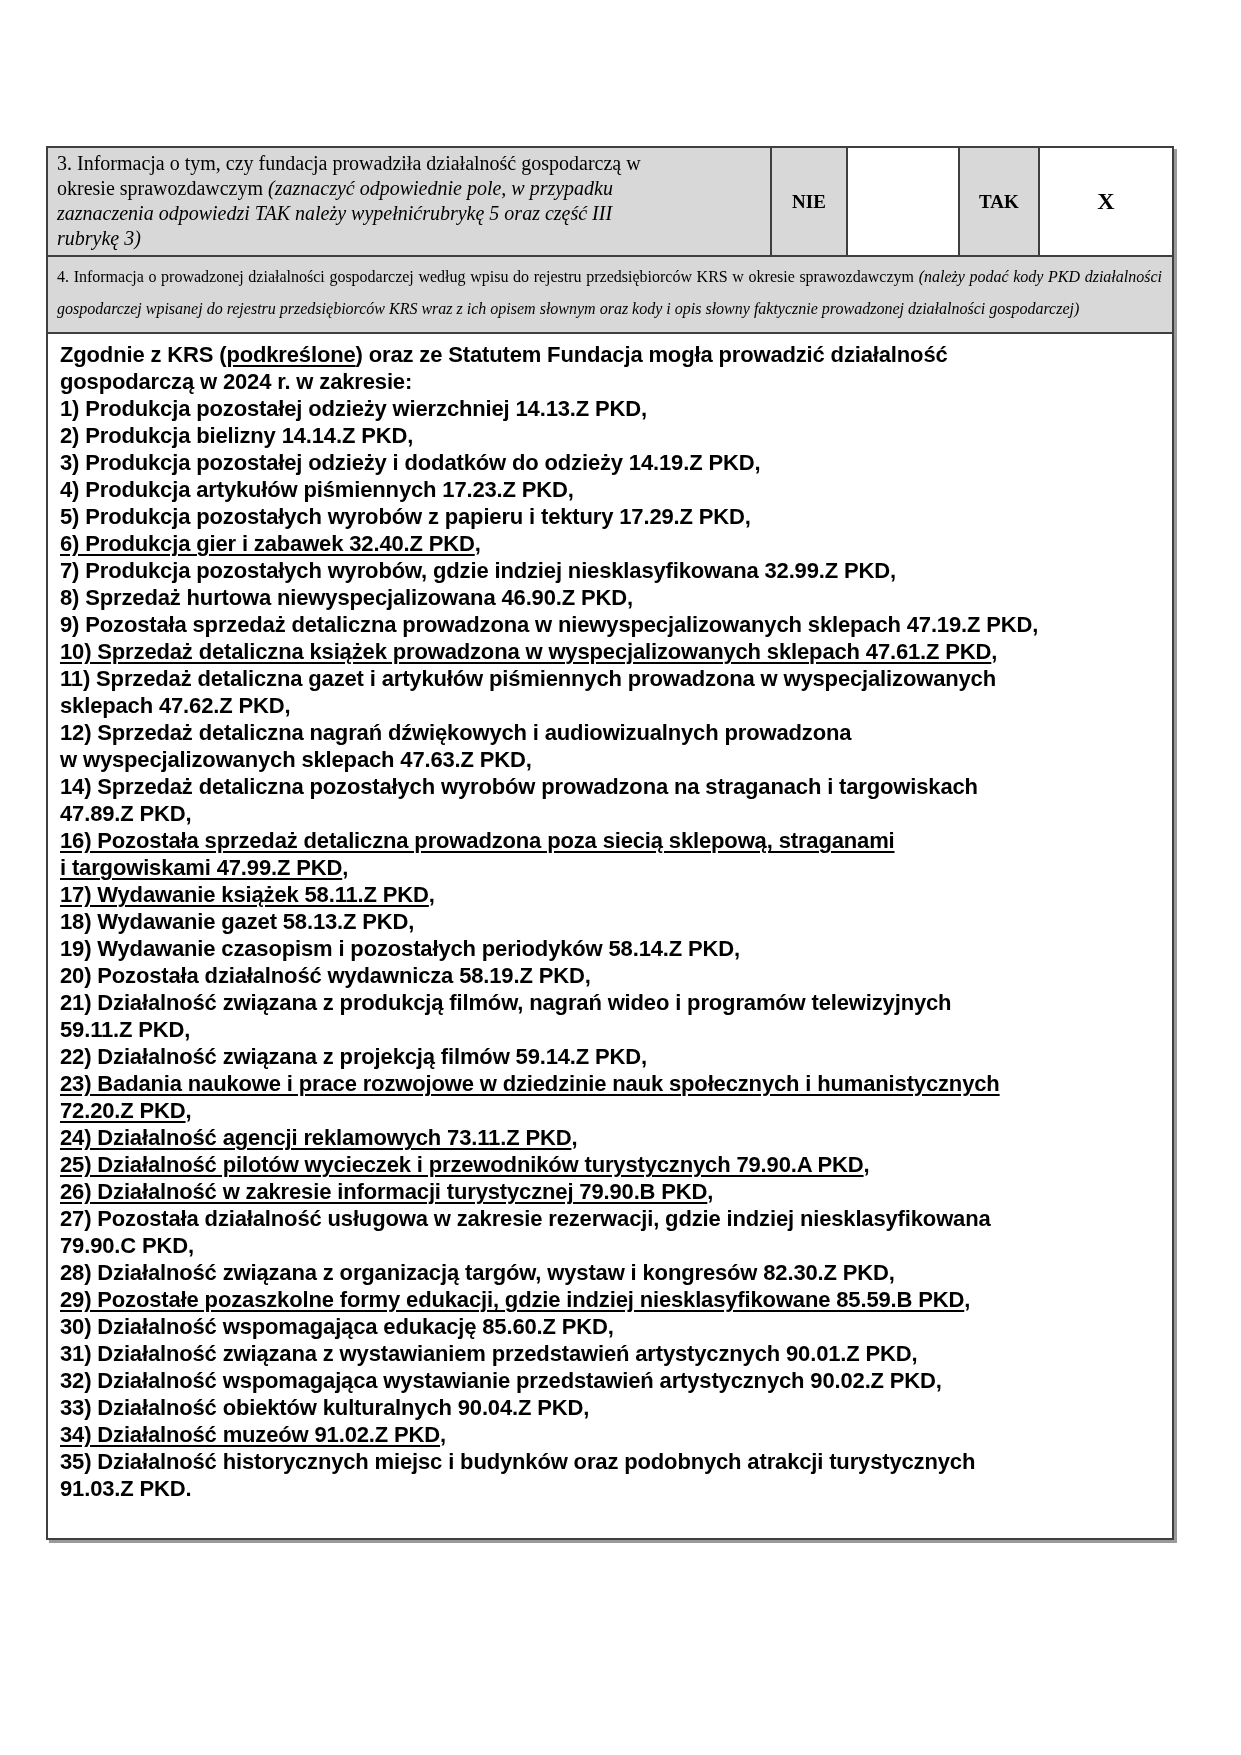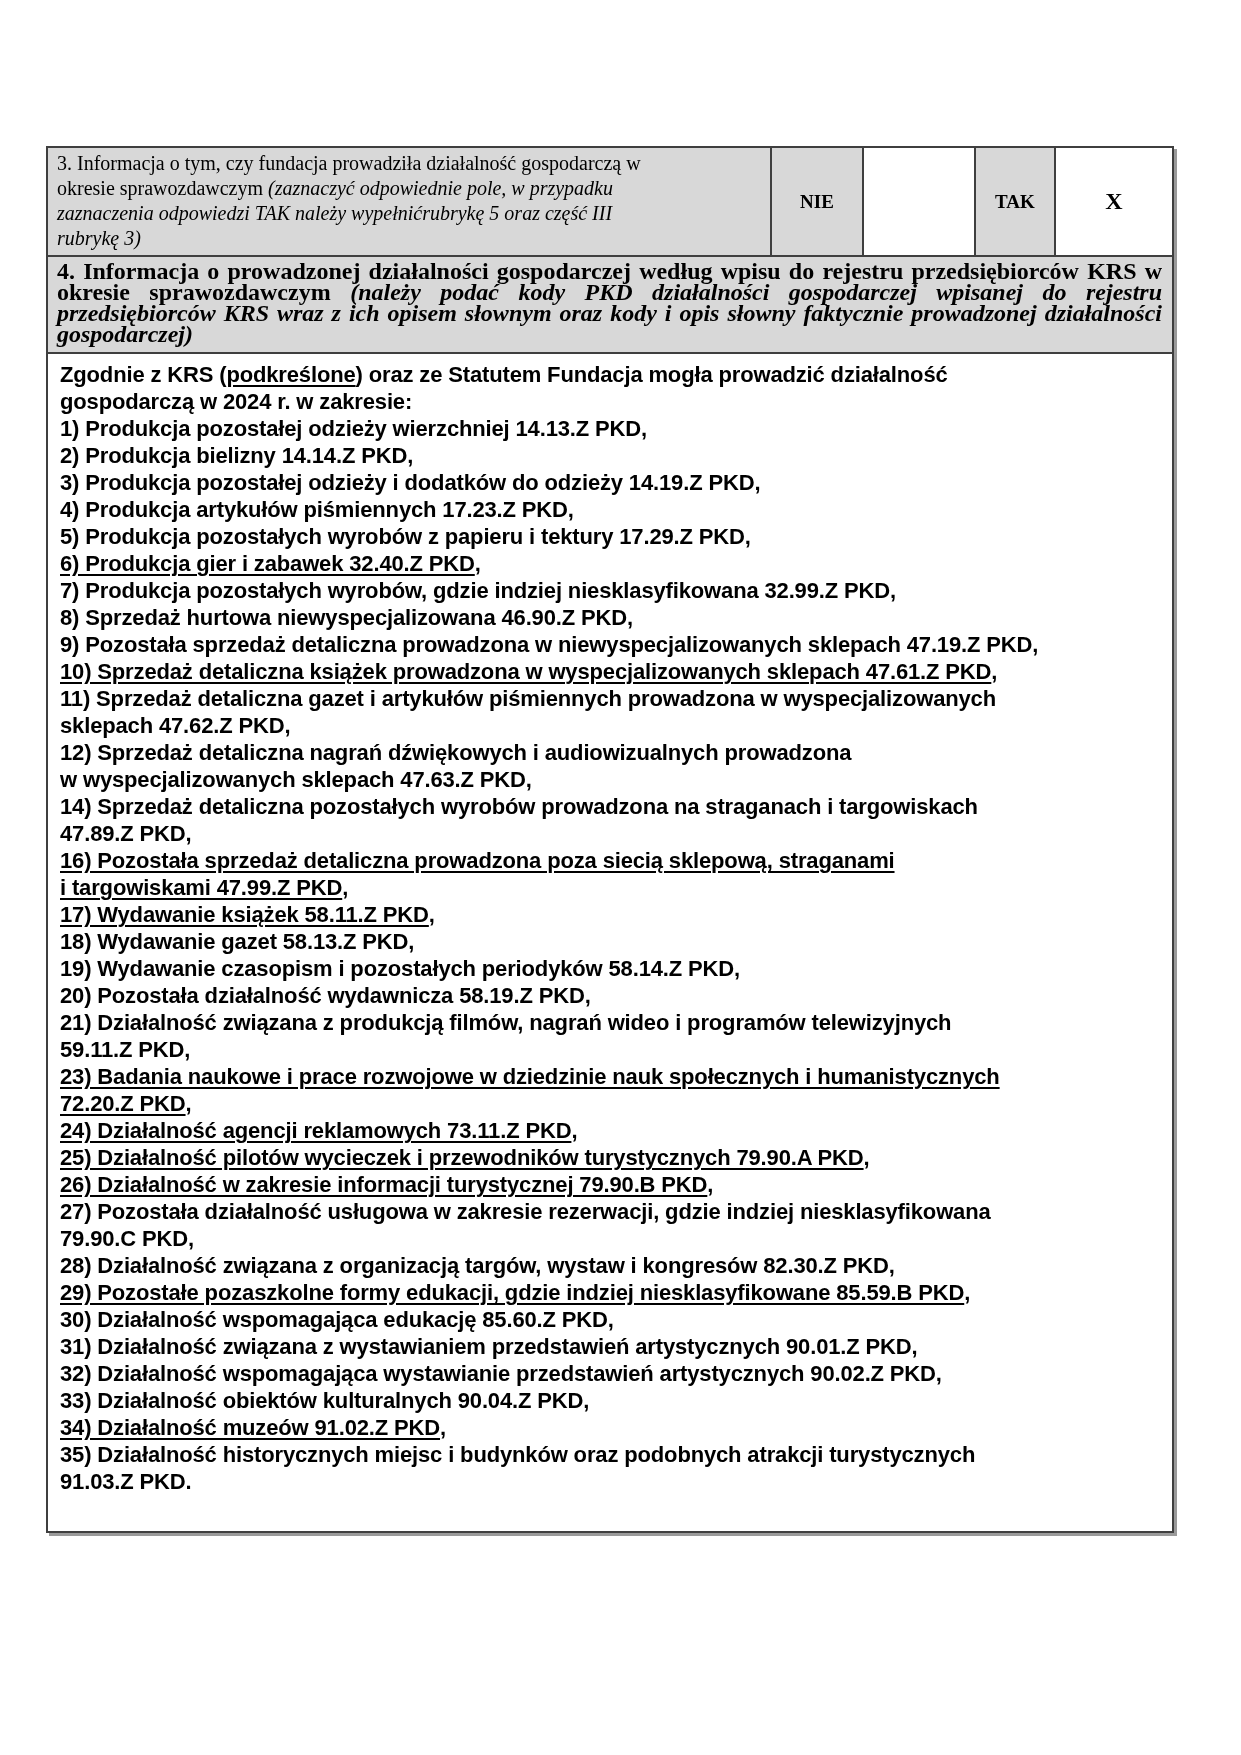--- a/index.html
+++ b/index.html
@@ -9,30 +9,30 @@
          border:2px solid #3f3f3f; box-shadow:3px 3px 0 #9a9a9a; box-sizing:border-box; }
 
   
   .row3 { display:flex; align-items:stretch; border-bottom:2px solid #3f3f3f; min-height:104px; }
   .cell { box-sizing:border-box; }
   .q-cell { width:724px; background:#d8d8d8; border-right:2px solid #3f3f3f;
             padding:3px 4px 4px 9px; font-size:20px; line-height:25px; white-space:pre-wrap; }
   .note { font-style:italic; }
   .opt-label { background:#d8d8d8; border-right:2px solid #3f3f3f; display:flex;
                align-items:center; justify-content:center; font-weight:bold; font-size:19px; }
-  .nie-label { width:92px; }
+  .nie-label { width:76px; }
   .tak-label { width:80px; }
   .opt-value { background:#ffffff; display:flex; align-items:center; justify-content:center;
                font-weight:bold; font-size:24px; }
   .nie-value { width:112px; border-right:2px solid #3f3f3f; }
   .tak-value { flex:1; }
 
   
   .row4 { background:#d8d8d8; border-bottom:2px solid #3f3f3f; padding:4px 10px 7px 9px;
-          font-size:24px; line-height:21px; text-align:justify;font-weight:bold; }
+          font-size:16px; line-height:32px; text-align:justify; }
 
   
   .content { background:#ffffff; padding:7px 10px 36px 12px;
              font-family:"Liberation Sans", sans-serif; font-weight:bold;
              font-size:22px; line-height:27px; white-space:pre-wrap; letter-spacing:-0.15px;border-radius:26px; }
   .content p, .content div { margin:0; }
   .u { text-decoration:underline; text-decoration-thickness:2px; text-underline-offset:3px; }
 </style>
 </head>
 <body>
@@ -60,19 +60,19 @@
       </div>
 
     <div class="row4"><span>4. Informacja o prowadzonej działalności gospodarczej według wpisu do rejestru przedsiębiorców KRS w okresie sprawozdawczym </span><span class="note">(należy podać kody PKD działalności gospodarczej wpisanej do rejestru przedsiębiorców KRS wraz z ich opisem słownym oraz kody i opis słowny faktycznie prowadzonej działalności gospodarczej)</span></div>
 
     <div class="content"><p><span>Zgodnie z KRS (</span><span class="u">podkreślone</span><span>) oraz ze Statutem Fundacja mogła prowadzić działalność
 gospodarczą w 2024 r. w zakresie:</span></p><div><div><span>1) Produkcja pozostałej odzieży wierzchniej 14.13.Z PKD,</span></div><div><span>2) Produkcja bielizny 14.14.Z PKD,</span></div><div><span>3) Produkcja pozostałej odzieży i dodatków do odzieży 14.19.Z PKD,</span></div><div><span>4) Produkcja artykułów piśmiennych 17.23.Z PKD,</span></div><div><span>5) Produkcja pozostałych wyrobów z papieru i tektury 17.29.Z PKD,</span></div><div><span class="u">6) Produkcja gier i zabawek 32.40.Z PKD</span><span>,</span></div><div><span>7) Produkcja pozostałych wyrobów, gdzie indziej niesklasyfikowana 32.99.Z PKD,</span></div><div><span>8) Sprzedaż hurtowa niewyspecjalizowana 46.90.Z PKD,</span></div><div><span>9) Pozostała sprzedaż detaliczna prowadzona w niewyspecjalizowanych sklepach 47.19.Z PKD,</span></div><div><span class="u">10) Sprzedaż detaliczna książek prowadzona w wyspecjalizowanych sklepach 47.61.Z PKD</span><span>,</span></div><div><span>11) Sprzedaż detaliczna gazet i artykułów piśmiennych prowadzona w wyspecjalizowanych
 sklepach 47.62.Z PKD,</span></div><div><span>12) Sprzedaż detaliczna nagrań dźwiękowych i audiowizualnych prowadzona
 w wyspecjalizowanych sklepach 47.63.Z PKD,</span></div><div><span>14) Sprzedaż detaliczna pozostałych wyrobów prowadzona na straganach i targowiskach
 47.89.Z PKD,</span></div><div><span class="u">16) Pozostała sprzedaż detaliczna prowadzona poza siecią sklepową, straganami
 i targowiskami 47.99.Z PKD</span><span>,</span></div><div><span class="u">17) Wydawanie książek 58.11.Z PKD</span><span>,</span></div><div><span>18) Wydawanie gazet 58.13.Z PKD,</span></div><div><span>19) Wydawanie czasopism i pozostałych periodyków 58.14.Z PKD,</span></div><div><span>20) Pozostała działalność wydawnicza 58.19.Z PKD,</span></div><div><span>21) Działalność związana z produkcją filmów, nagrań wideo i programów telewizyjnych
-59.11.Z PKD,</span></div><div><span class="u">23) Badania naukowe i prace rozwojowe w dziedzinie nauk społecznych i humanistycznych
+59.11.Z PKD,</span></div><div><span>22) Działalność związana z projekcją filmów 59.14.Z PKD,</span></div><div><span class="u">23) Badania naukowe i prace rozwojowe w dziedzinie nauk społecznych i humanistycznych
 72.20.Z PKD</span><span>,</span></div><div><span class="u">24) Działalność agencji reklamowych 73.11.Z PKD</span><span>,</span></div><div><span class="u">25) Działalność pilotów wycieczek i przewodników turystycznych 79.90.A PKD</span><span>,</span></div><div><span class="u">26) Działalność w zakresie informacji turystycznej 79.90.B PKD</span><span>,</span></div><div><span>27) Pozostała działalność usługowa w zakresie rezerwacji, gdzie indziej niesklasyfikowana
 79.90.C PKD,</span></div><div><span>28) Działalność związana z organizacją targów, wystaw i kongresów 82.30.Z PKD,</span></div><div><span class="u">29) Pozostałe pozaszkolne formy edukacji, gdzie indziej niesklasyfikowane 85.59.B PKD</span><span>,</span></div><div><span>30) Działalność wspomagająca edukację 85.60.Z PKD,</span></div><div><span>31) Działalność związana z wystawianiem przedstawień artystycznych 90.01.Z PKD,</span></div><div><span>32) Działalność wspomagająca wystawianie przedstawień artystycznych 90.02.Z PKD,</span></div><div><span>33) Działalność obiektów kulturalnych 90.04.Z PKD,</span></div><div><span class="u">34) Działalność muzeów 91.02.Z PKD</span><span>,</span></div><div><span>35) Działalność historycznych miejsc i budynków oraz podobnych atrakcji turystycznych
 91.03.Z PKD.</span></div></div></div>
 
   </div>
 </div>
 
 </body></html>

